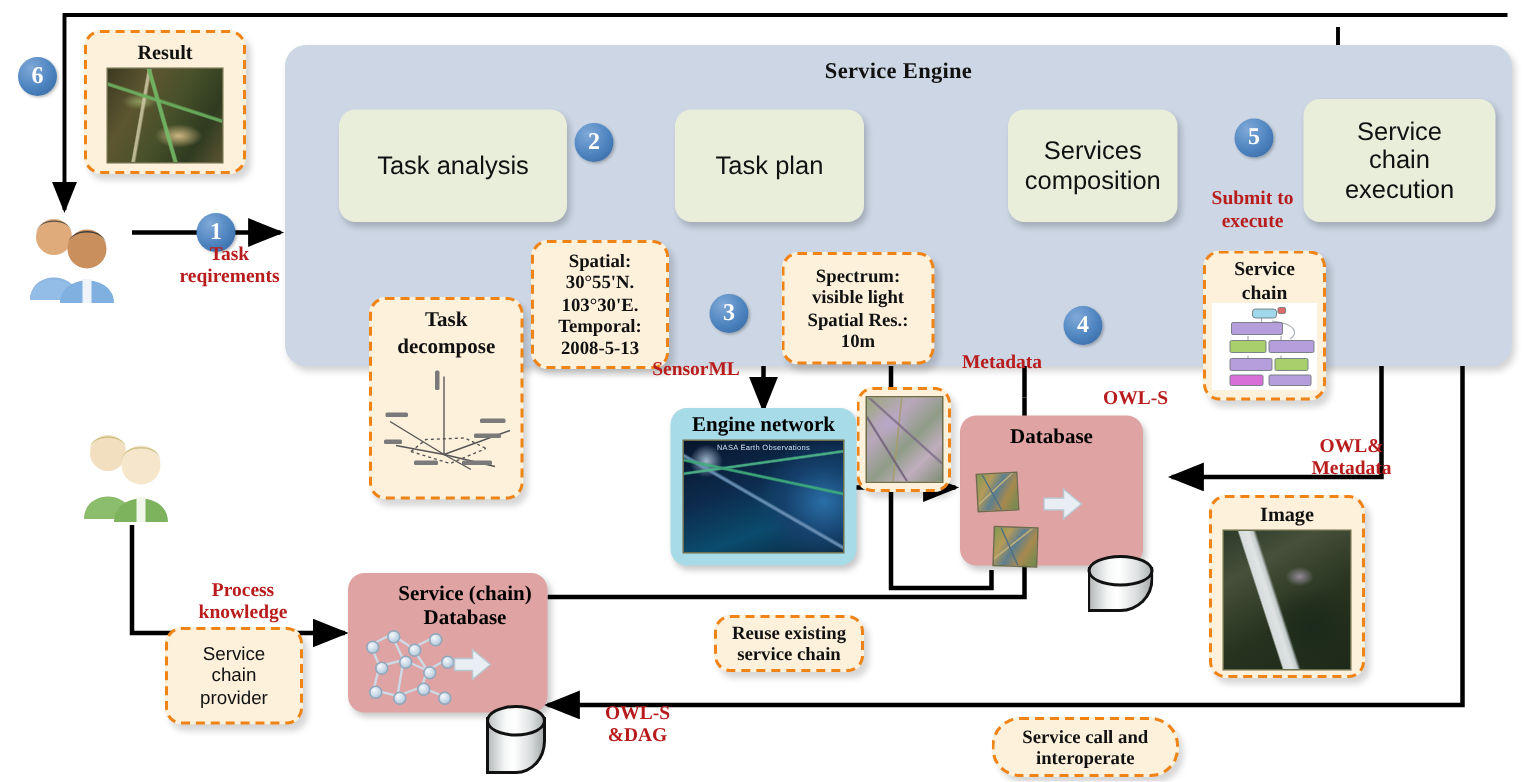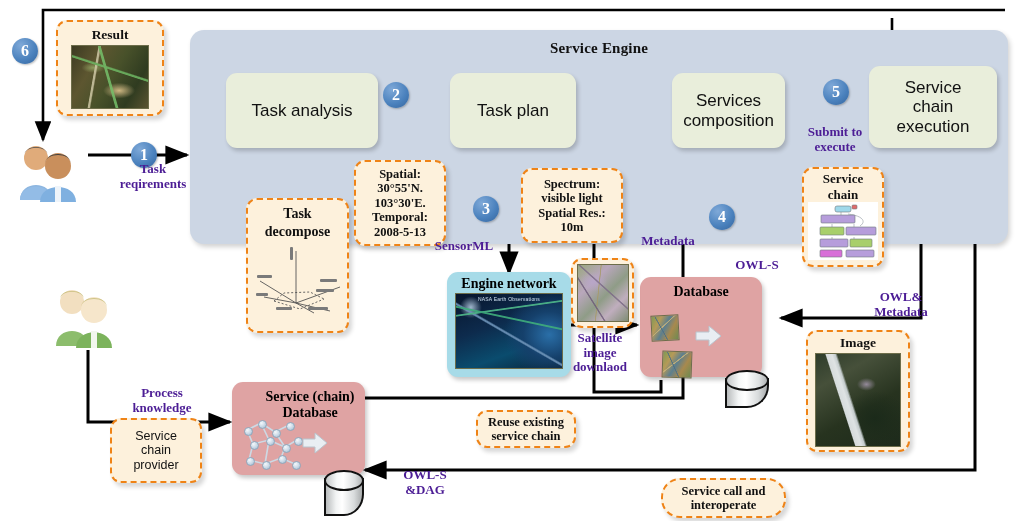--- a/index.html
+++ b/index.html
@@ -66,21 +66,21 @@
     width:26px;height:26px;border-radius:50%;
     background:radial-gradient(circle at 34% 28%, #7fa9d8 0%, #4a81bd 58%, #35649b 100%);
     color:#fff;font-family:"Liberation Serif",serif;font-weight:bold;font-size:16px;
     display:flex;align-items:center;justify-content:center;
     box-shadow:1px 1px 2px rgba(0,0,0,.25);
   }
 
   
   .elabel{
     font-family:"Liberation Serif",serif;font-weight:bold;font-size:13px;
-    color:#4c1d95;text-align:center;line-height:1.12;
+    color:#b91c1c;text-align:center;line-height:1.12;
   }
 
   
   #wires{position:absolute;left:0;top:0;width:1024px;height:521px;pointer-events:none;}
 
   
   .people{position:absolute;}
 
   
   .thumb{border:1px solid #6d6d4a;background-size:cover;}
@@ -426,25 +426,20 @@
 
   <div class="abs elabel" style="left:633px;top:234px;width:70px;">Metadata</div>
 
   <div class="abs elabel" style="left:726px;top:258px;width:62px;">OWL-S</div>
 
   <div class="abs elabel" style="left:862px;top:290px;width:78px;">
     <div>OWL&amp;</div>
     <div>Metadata</div>
   </div>
 
-  <div class="abs elabel" style="left:563px;top:331px;width:74px;">
-    <div>Satellite</div>
-    <div>image</div>
-    <div>downlaod</div>
-  </div>
 
   <div class="abs elabel" style="left:110px;top:386px;width:104px;">
     <div>Process</div>
     <div>knowledge</div>
   </div>
 
   <div class="abs elabel" style="left:392px;top:468px;width:66px;">
     <div>OWL-S</div>
     <div>&amp;DAG</div>
   </div>

